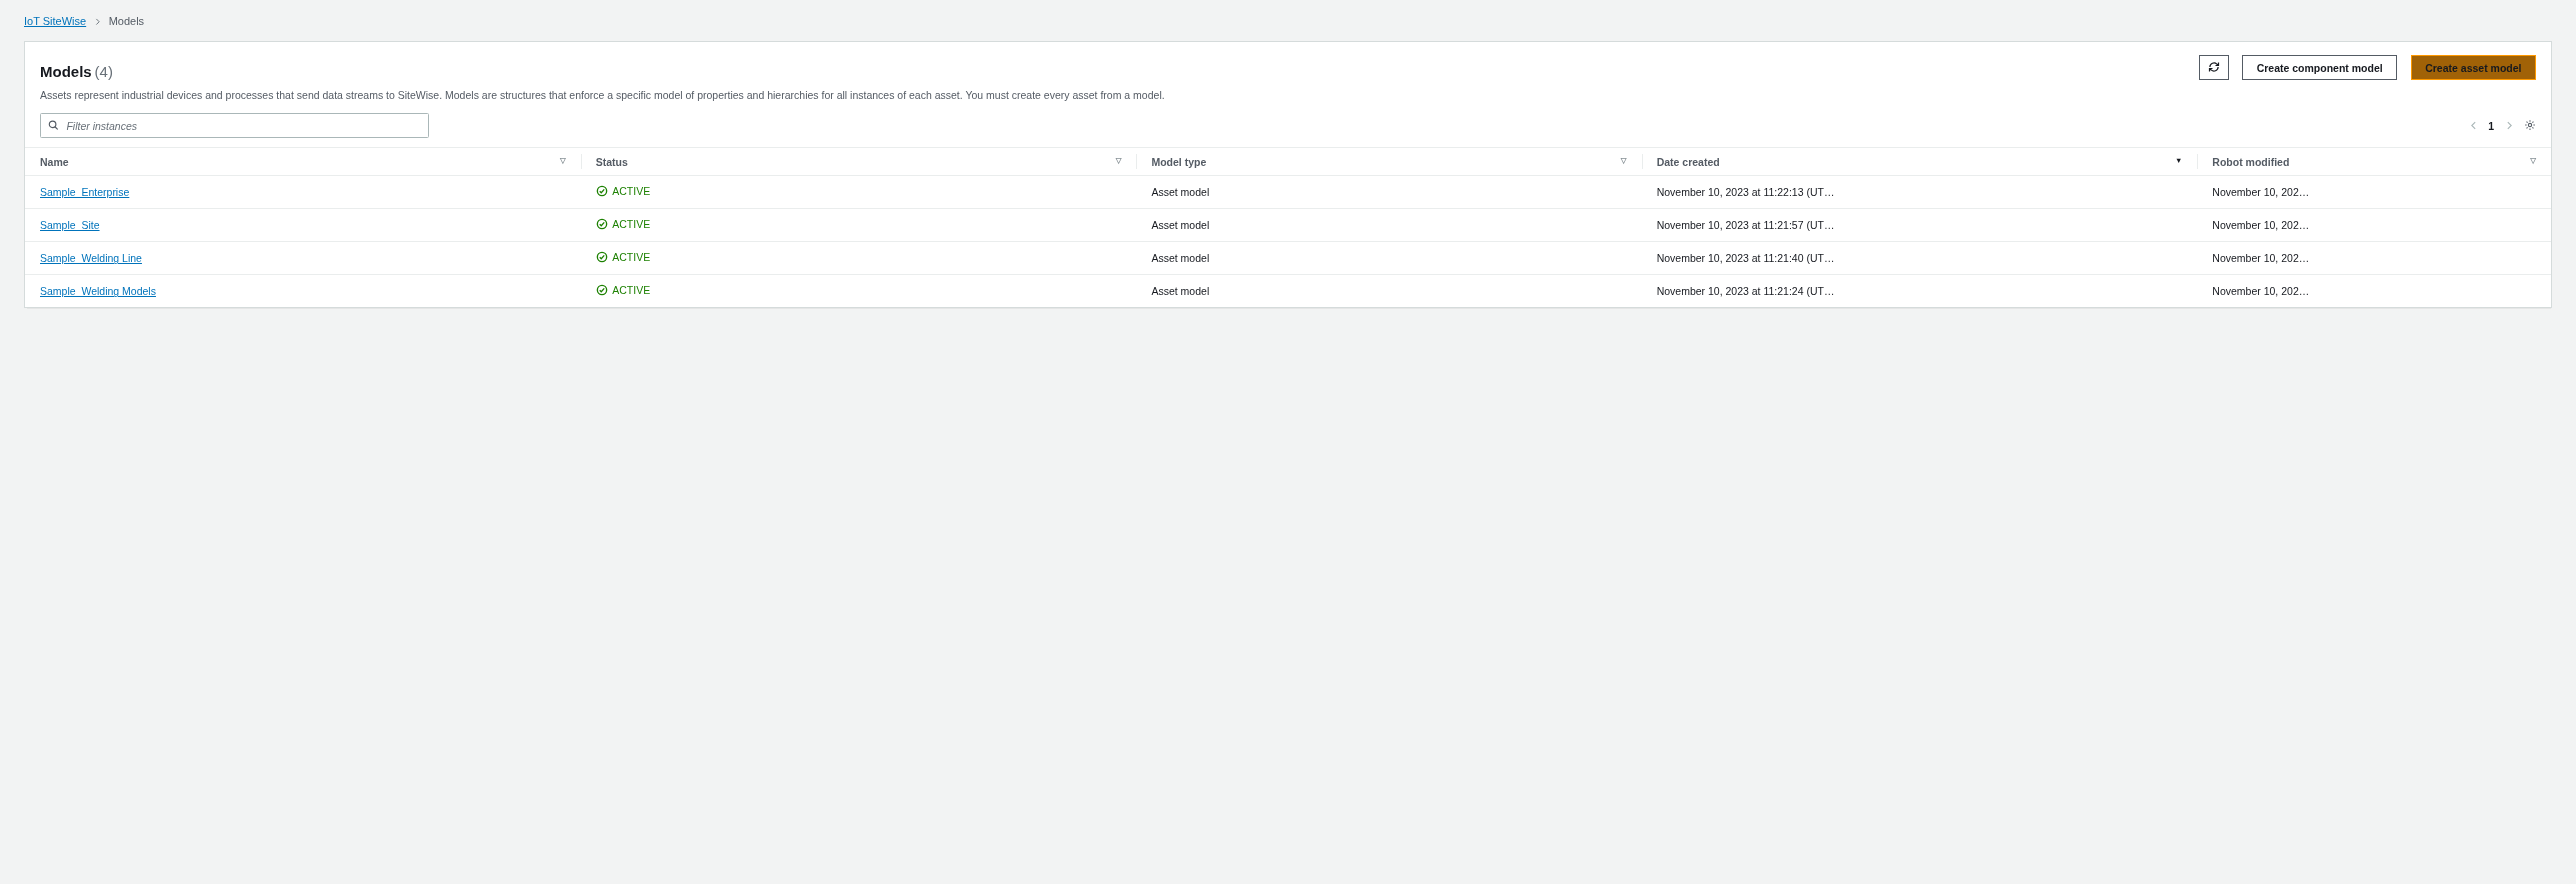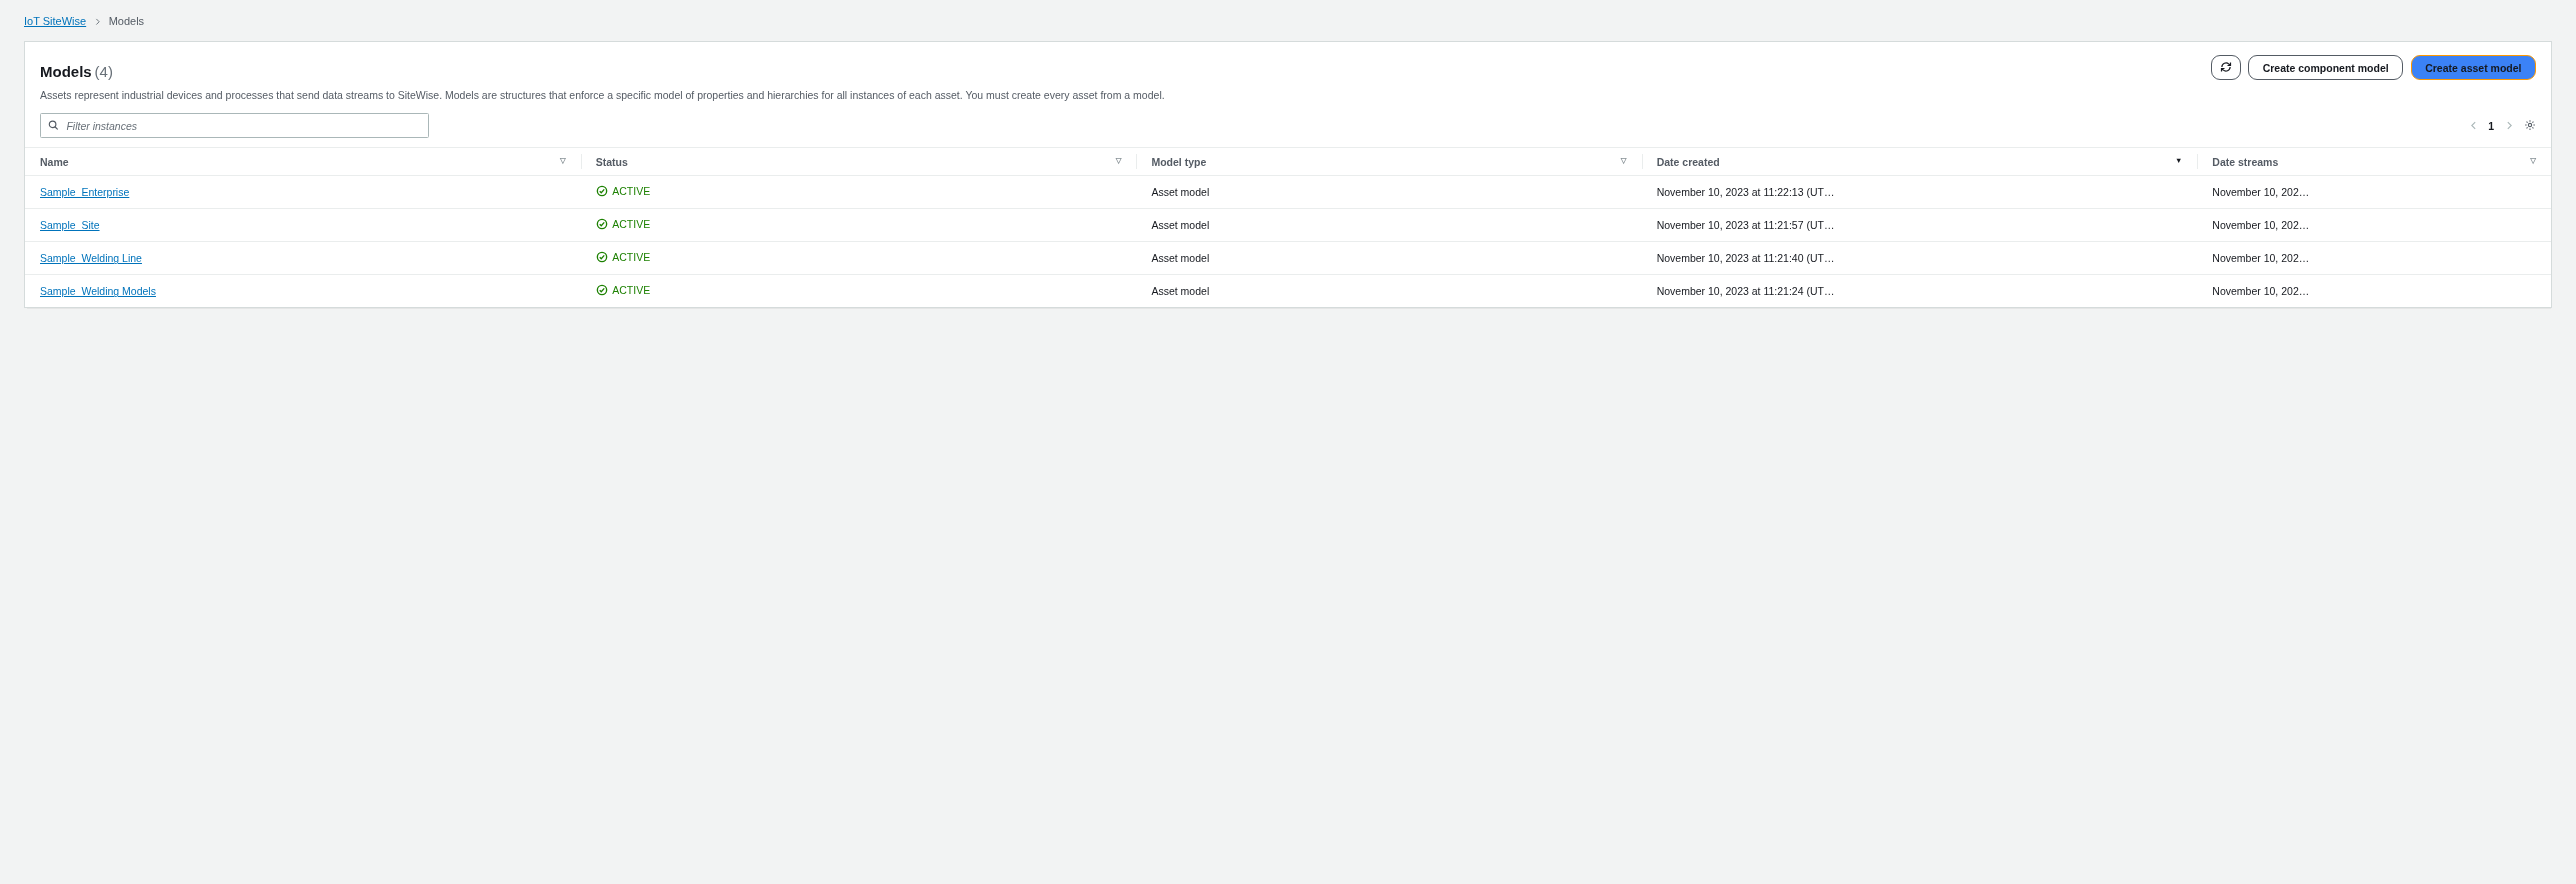--- a/index.html
+++ b/index.html
@@ -35,30 +35,31 @@
   .title-wrap h1 { font-size: 15px; font-weight: 700; display: inline; }
   .title-wrap .count { font-size: 15px; font-weight: 400; color: #687078; }
   .actions { display: flex; gap: 7.5px; align-items: center; }
   .btn {
     border: 0.7px solid #545b64;
     background: #fff;
     padding: 4.5px 13.5px;
     font-size: 10.5px;
     font-weight: 700;
     color: #16191f;
-    border-radius: 9px;
+    border-radius: 0;
     cursor: pointer;
     height: 25.4px;
     display: inline-flex;
     align-items: center;
     justify-content: center;
+    margin-left: 6px;
   }
   .btn.icon-only { padding: 4.5px 6px; width: 30px; }
   .btn.primary {
-    background: #3b82f6;
+    background: #a16207;
     border-color: #ff9900;
     color: #16191f;
   }
   .desc {
     padding: 0 15px 10.5px 15px;
     color: #545b64;
     font-size: 10.5px;
     line-height: 1.4;
   }
   .toolbar {
@@ -234,21 +235,21 @@
           </th>
           <th>
             <span>Model type</span>
             <span class="sort">▽</span>
           </th>
           <th>
             <span>Date created</span>
             <span class="sort active">▼</span>
           </th>
           <th>
-            <span>Date streams</span>
+            <span>Robot modified</span>
             <span class="sort">▽</span>
           </th>
         </tr>
       </thead>
       <tbody id="tbody">
           <tr>
             <td><a href="#">Sample_Enterprise</a></td>
             <td><span class="status">
                 <span><svg width="12" height="12" viewBox="0 0 16 16" fill="none" stroke="#1d8102" stroke-width="1.8">
                     <circle cx="8" cy="8" r="6.2"></circle>

